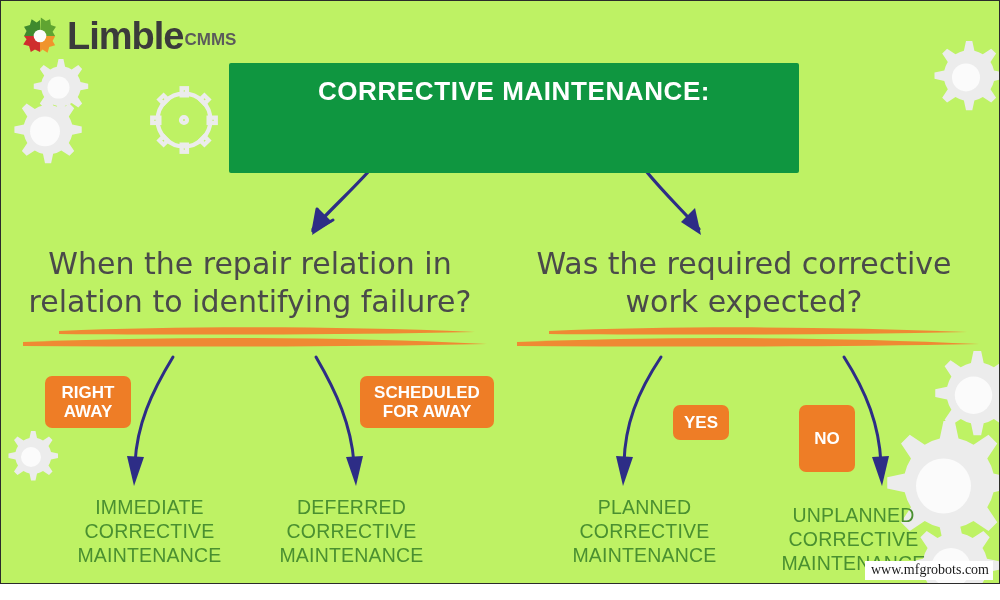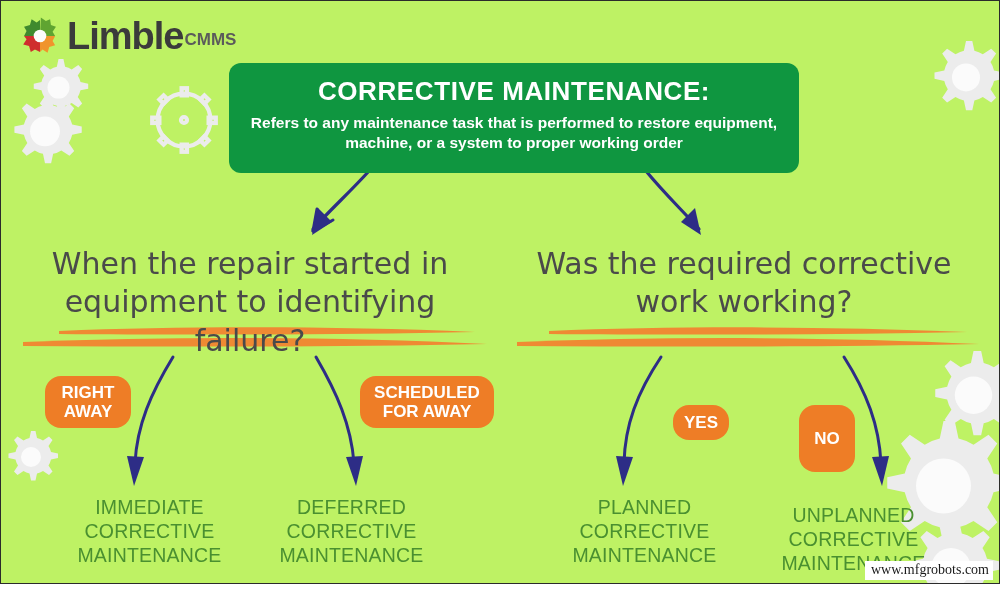--- a/index.html
+++ b/index.html
@@ -56,21 +56,21 @@
   }
 
   
   .header-box {
     position: absolute;
     left: 228px;
     top: 62px;
     width: 570px;
     height: 110px;
     background: #0f9640;
-    border-radius: 12px;
+    border-radius: 2px;
     box-sizing: border-box;
     padding: 12px 16px 10px;
     text-align: center;
     color: #ffffff;
     z-index: 4;
   }
   .header-title {
     font-size: 26px;
     font-weight: bold;
     letter-spacing: 0.6px;
@@ -102,21 +102,21 @@
     z-index: 4;
   }
   .q-left  { left: 14px;  top: 244px; width: 470px; }
   .q-right { left: 508px; top: 244px; width: 470px; }
 
   
   .badge {
     position: absolute;
     background: #ee7d26;
     color: #ffffff;
-    border-radius: 16px;
+    border-radius: 7px;
     font-size: 17px;
     font-weight: bold;
     line-height: 1.12;
     text-align: center;
     padding: 7px 11px;
     box-sizing: border-box;
     z-index: 6;
     white-space: pre-line;
   }
   .badge-right-away      { left: 44px;  top: 375px; width: 86px; }
@@ -223,21 +223,20 @@
           <circle cx="50" cy="50" r="15" fill="#fbfbfb"></circle>
         </g>
       </svg>
     </span>
     <span class="logo-text">Limble</span>
     <span class="logo-sub">CMMS</span>
   </div>
 
   <div class="header-box">
     <div class="header-title">CORRECTIVE MAINTENANCE:</div>
-    <div class="header-desc">Refers to any maintenance task that is performed to restore equipment, machine, or a system to proper working order</div>
   </div>
 
   <div class="arrows">
     <svg width="1000" height="600" viewBox="0 0 1000 600">
       <defs>
         <linearGradient id="navyGrad" x1="0" y1="0" x2="0" y2="1">
           <stop offset="0%" stop-color="#3a3a9a"></stop>
           <stop offset="100%" stop-color="#202070"></stop>
         </linearGradient>
       </defs>
@@ -279,22 +278,22 @@
       </g>
       <polygon points="622,485 615,455 632,456" fill="#2d2d86"></polygon>
 
       <g stroke="#2d2d86" fill="none" stroke-width="3" stroke-linecap="round">
         <path d="M843 356 C866 392 878 424 880 462"></path>
       </g>
       <polygon points="881,485 871,456 888,455" fill="#2d2d86"></polygon>
     </svg>
   </div>
 
-  <div class="question q-left">When the repair started in equipment to identifying failure?</div>
-  <div class="question q-right">Was the required corrective work working?</div>
+  <div class="question q-left">When the repair relation in relation to identifying failure?</div>
+  <div class="question q-right">Was the required corrective work expected?</div>
 
   <div class="badge badge-right-away">RIGHT
 AWAY</div>
   <div class="badge badge-scheduled">SCHEDULED
 FOR AWAY</div>
   <div class="badge badge-yes">YES</div>
   <div class="badge badge-no">NO</div>
 
   <div class="outcome o-1">IMMEDIATE
 CORRECTIVE

